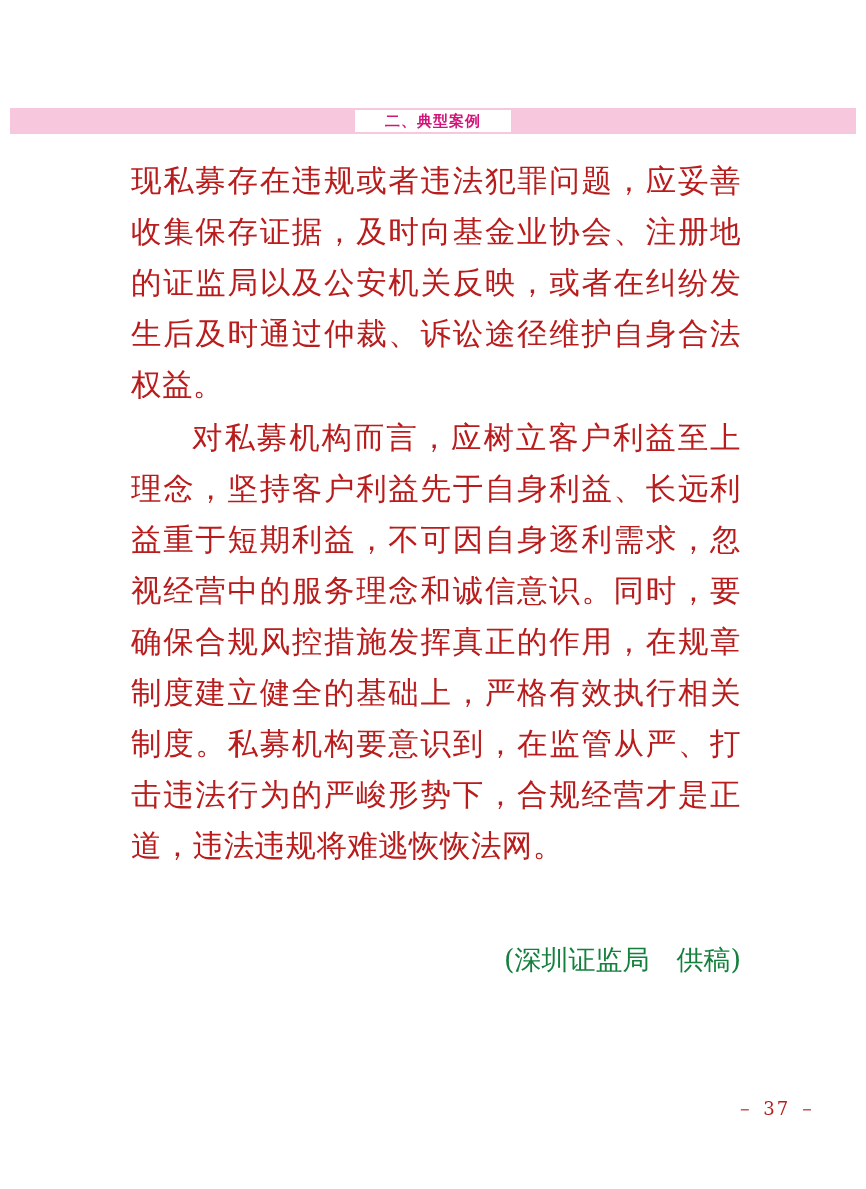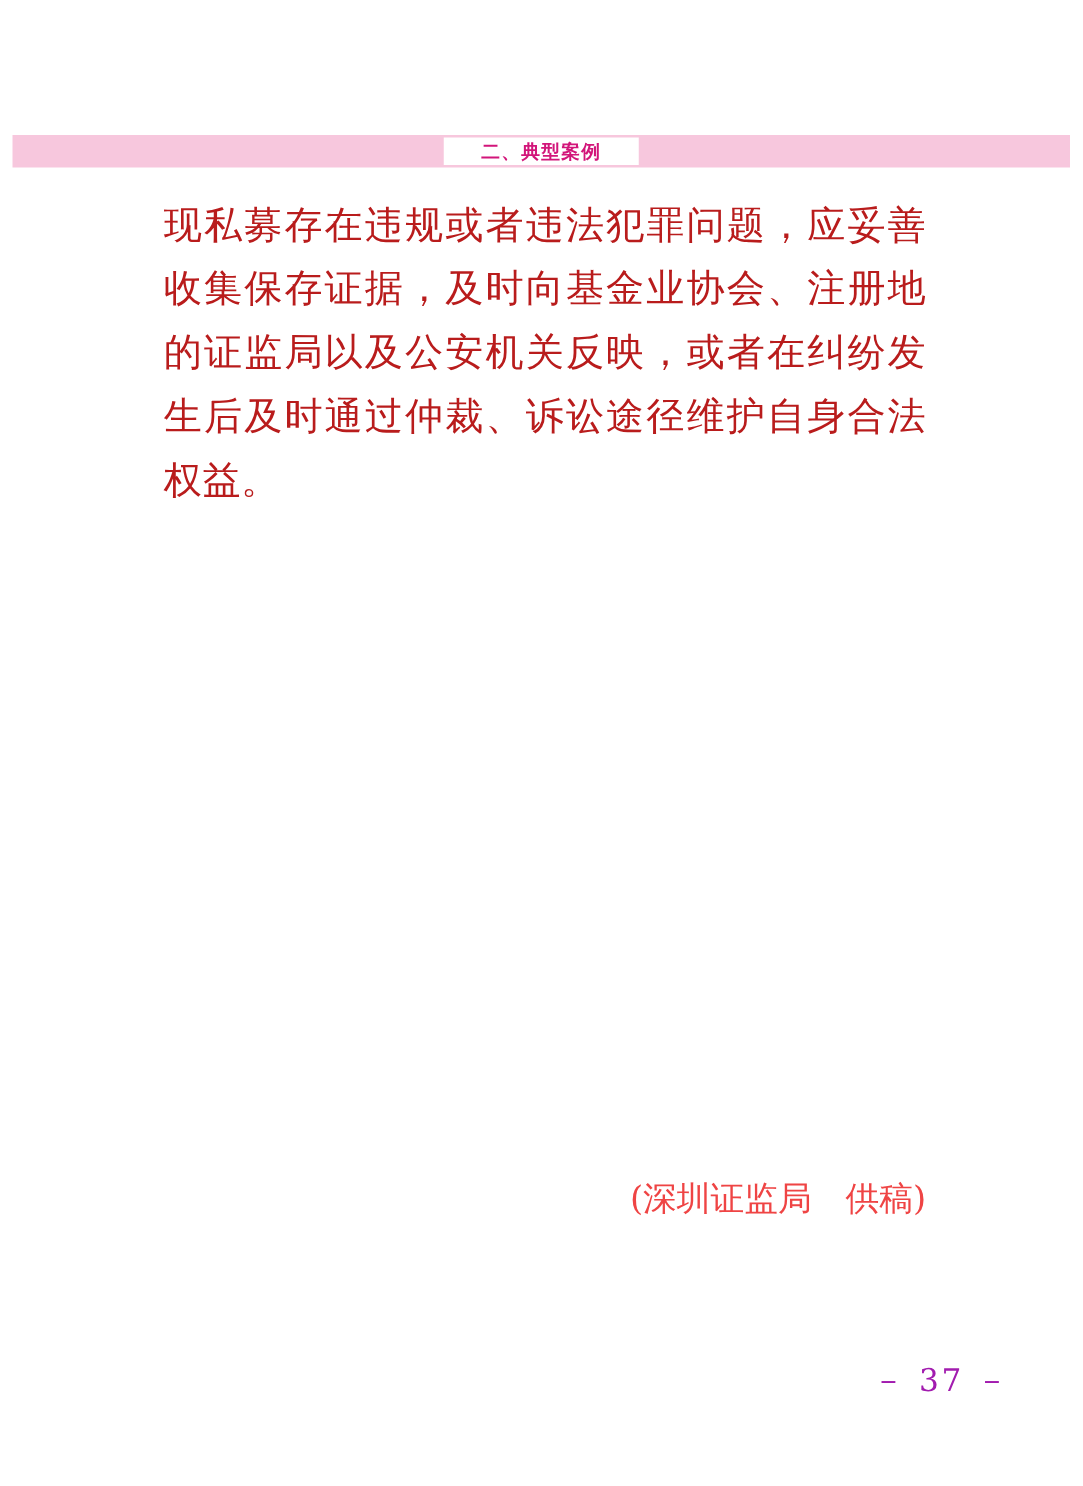--- a/index.html
+++ b/index.html
@@ -70,45 +70,46 @@
   }
 
   .signature {
     position: absolute;
     top: 940px;
     left: 131px;
     width: 610px;
     text-align: right;
     font-size: 27px;
     line-height: 40px;
-    color: #ef4444;
+    color: #15803d;
     padding-right: 8px;
   }
 
   
   .page-number {
     position: absolute;
     bottom: 68px;
-    right: 58px;
-    font-size: 25px;
-    color: #a21caf;
+    right: 48px;
+    font-size: 18px;
+    color: #b91c1c;
     font-family: "DejaVu Serif", "Liberation Serif", serif;
     letter-spacing: 2px;
   }
 </style>
 </head>
 <body>
 
 <div class="page">
 
   <div class="header-band">
     <span class="header-label">二、典型案例</span>
   </div>
 
   <div class="content">
     <p class="para">现私募存在违规或者违法犯罪问题，应妥善收集保存证据，及时向基金业协会、注册地的证监局以及公安机关反映，或者在纠纷发生后及时通过仲裁、诉讼途径维护自身合法权益。</p>
+    <p class="para indent">对私募机构而言，应树立客户利益至上理念，坚持客户利益先于自身利益、长远利益重于短期利益，不可因自身逐利需求，忽视经营中的服务理念和诚信意识。同时，要确保合规风控措施发挥真正的作用，在规章制度建立健全的基础上，严格有效执行相关制度。私募机构要意识到，在监管从严、打击违法行为的严峻形势下，合规经营才是正道，违法违规将难逃恢恢法网。</p>
   </div>
 
   <div class="signature">(深圳证监局　供稿)</div>
 
   <div class="page-number">－ 37 －</div>
 
 </div>
 
 </body></html>

